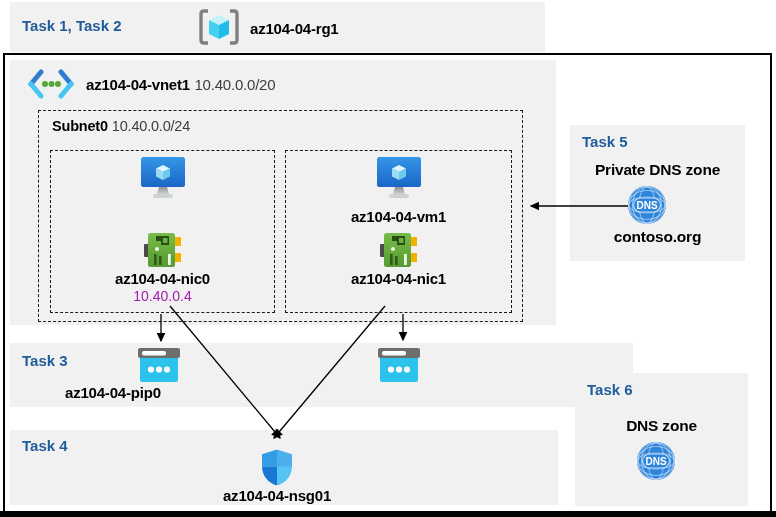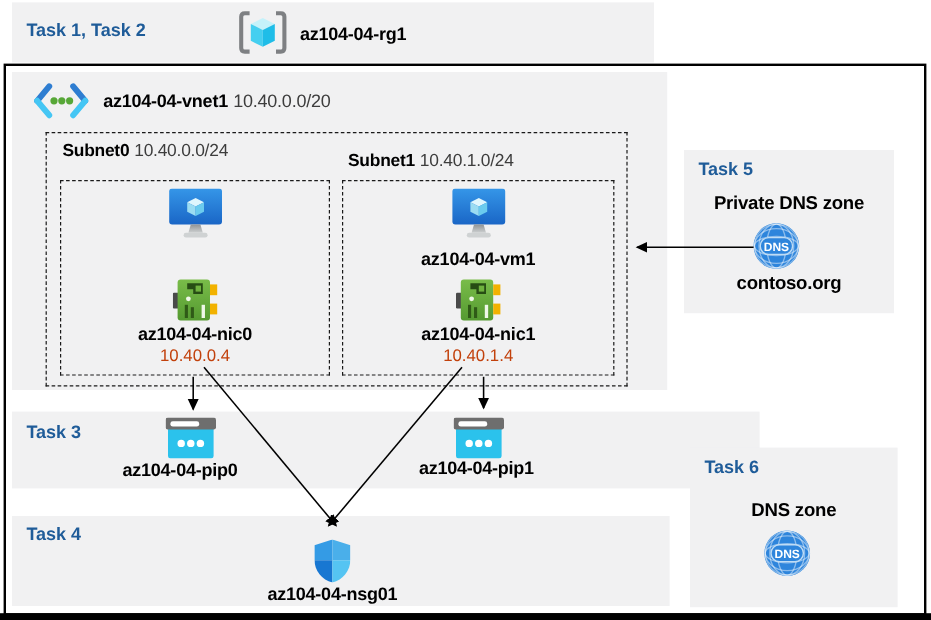--- a/index.html
+++ b/index.html
@@ -12,21 +12,21 @@
   .panel{background:#F1F1F2;}
   .task-label{color:#1F5C99;font-weight:bold;font-size:15px;white-space:nowrap;}
   .name{font-weight:bold;color:#000;font-size:15px;letter-spacing:-0.2px;white-space:nowrap;}
   .cidr{color:#3D3D3D;font-size:15px;letter-spacing:-0.2px;white-space:nowrap;}
   .subnet-title{font-size:14.5px;white-space:nowrap;}
   .subnet-title .name{font-size:14.5px;}
   .subnet-title .cidr{font-size:14.5px;}
   .rg-box{border:2px solid #000;background:#fff;box-sizing:border-box;}
   .dashed{border:1.4px dashed #1a1a1a;box-sizing:border-box;}
   .ctr{text-align:center;width:100%;}
-  .ip-text{font-size:14px;color:#c2410c;}
+  .ip-text{font-size:14px;color:#a21caf;}
   .icon-ctr{left:50%;transform:translateX(-50%);}
   svg{display:block;}
   .arrow-layer{left:0;top:0;pointer-events:none;z-index:50;}
   .bottom-bar{left:0;top:511px;width:776px;height:6px;background:#000;}
 </style>
 </head>
 <body>
 
 <div class="canvas">
 
@@ -101,24 +101,20 @@
         <rect x="19" y="6" width="4.5" height="5" fill="#6FB23E"></rect>
         <circle cx="13" cy="17" r="2" fill="#EFF7E8"></circle>
         <rect x="10" y="22" width="2.6" height="11" fill="#2F5A17"></rect>
         <rect x="15" y="24" width="2.6" height="9" fill="#2F5A17"></rect>
         <rect x="24" y="22" width="2.8" height="11" fill="#EFF7E8"></rect>
       </svg>
       <div class="abs ctr name" style="top:119px;">az104-04-nic0</div>
       <div class="abs ctr ip-text" style="top:137px;">10.40.0.4</div>
     </div>
 
-    <div class="abs subnet-title" style="left:280px;top:66px;">
-      <span class="name">Subnet1</span>
-      <span class="cidr">10.40.1.0/24</span>
-    </div>
     <div class="abs dashed" style="left:275px;top:90px;width:227px;height:163px;">
       <svg class="abs icon-ctr" style="top:6px;" width="46" height="44" viewBox="0 0 46 44">
         <rect x="1" y="0" width="44" height="30" rx="2.5" fill="url(#gVm)"></rect>
         <polygon points="23,8 30,11.5 23,15 16,11.5" fill="#DFF6FD"></polygon>
         <polygon points="16,11.5 23,15 23,23 16,19.5" fill="#9BDCF2"></polygon>
         <polygon points="30,11.5 23,15 23,23 30,19.5" fill="#6BCBEE"></polygon>
         <polygon points="19,30 27,30 29,37 17,37" fill="url(#gStand)"></polygon>
         <rect x="13" y="37" width="20" height="4" rx="2" fill="#CFD2D3"></rect>
       </svg>
       <div class="abs ctr name" style="top:57px;">az104-04-vm1</div>
@@ -128,44 +124,42 @@
         <rect x="31" y="5" width="6" height="9" fill="#F2B200"></rect>
         <rect x="31" y="21" width="6" height="9" fill="#F2B200"></rect>
         <path d="M12 4 H25 V13 H17 V9 H12 Z" fill="#274D14"></path>
         <rect x="19" y="6" width="4.5" height="5" fill="#6FB23E"></rect>
         <circle cx="13" cy="17" r="2" fill="#EFF7E8"></circle>
         <rect x="10" y="22" width="2.6" height="11" fill="#2F5A17"></rect>
         <rect x="15" y="24" width="2.6" height="9" fill="#2F5A17"></rect>
         <rect x="24" y="22" width="2.8" height="11" fill="#EFF7E8"></rect>
       </svg>
       <div class="abs ctr name" style="top:119px;">az104-04-nic1</div>
-      <div class="abs ctr ip-text" style="top:137px;">10.40.1.4</div>
     </div>
   </div>
 
   <div class="abs panel" style="left:10px;top:343px;width:623px;height:64px;">
     <span class="abs task-label" style="left:12px;top:9px;">Task 3</span>
     <svg class="abs" style="left:128px;top:5px;" width="42" height="34" viewBox="0 0 42 34">
       <rect x="2" y="8" width="38" height="26" rx="2" fill="#2BC2EC"></rect>
       <rect x="0" y="0" width="42" height="10" rx="2" fill="#6E6E6E"></rect>
       <rect x="4" y="3" width="24" height="4.5" rx="2" fill="#FFFFFF"></rect>
       <circle cx="13" cy="21.5" r="3.1" fill="#FFFFFF"></circle>
       <circle cx="21" cy="21.5" r="3.1" fill="#FFFFFF"></circle>
       <circle cx="29" cy="21.5" r="3.1" fill="#FFFFFF"></circle>
     </svg>
-    <div class="abs name" style="left:55px;top:41px;width:170px;text-align:center;">az104-04-pip0</div>
+    <div class="abs name" style="left:55px;top:41px;width:170px;text-align:left;">az104-04-pip0</div>
     <svg class="abs" style="left:368px;top:5px;" width="42" height="34" viewBox="0 0 42 34">
       <rect x="2" y="8" width="38" height="26" rx="2" fill="#2BC2EC"></rect>
       <rect x="0" y="0" width="42" height="10" rx="2" fill="#6E6E6E"></rect>
       <rect x="4" y="3" width="24" height="4.5" rx="2" fill="#FFFFFF"></rect>
       <circle cx="13" cy="21.5" r="3.1" fill="#FFFFFF"></circle>
       <circle cx="21" cy="21.5" r="3.1" fill="#FFFFFF"></circle>
       <circle cx="29" cy="21.5" r="3.1" fill="#FFFFFF"></circle>
     </svg>
-    <div class="abs name" style="left:302px;top:39px;width:170px;text-align:center;">az104-04-pip1</div>
   </div>
 
   <div class="abs panel" style="left:10px;top:430px;width:548px;height:75px;">
     <span class="abs task-label" style="left:12px;top:7px;">Task 4</span>
     <svg class="abs" style="left:249px;top:17px;" width="36" height="41" viewBox="0 0 24 26">
       <defs>
         <clipPath id="shieldClip">
           <path d="M12 1 L22 4.2 V12 C22 18.6 17.8 23.4 12 25 C6.2 23.4 2 18.6 2 12 V4.2 Z"></path>
         </clipPath>
       </defs>

